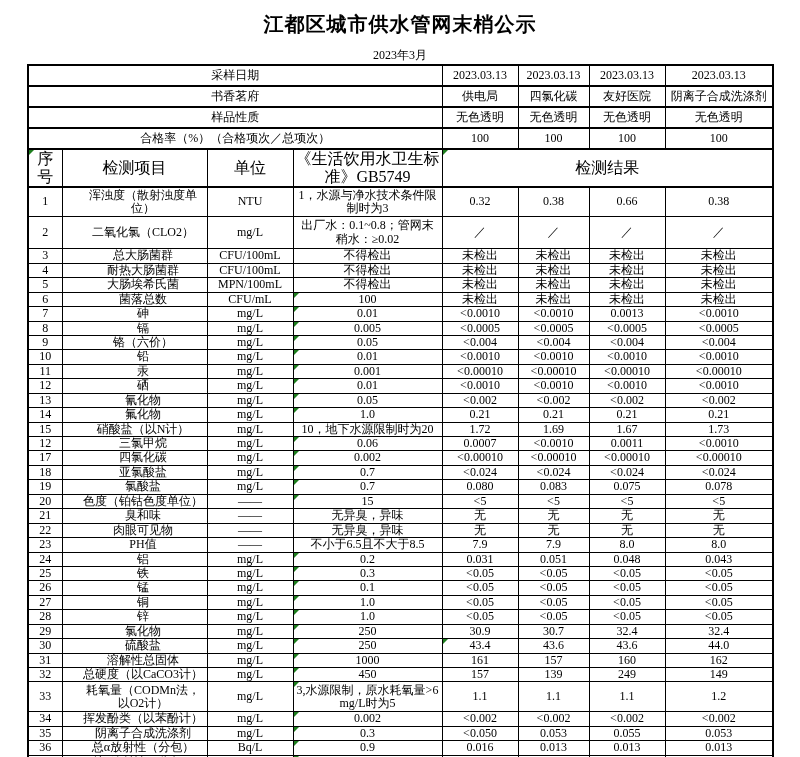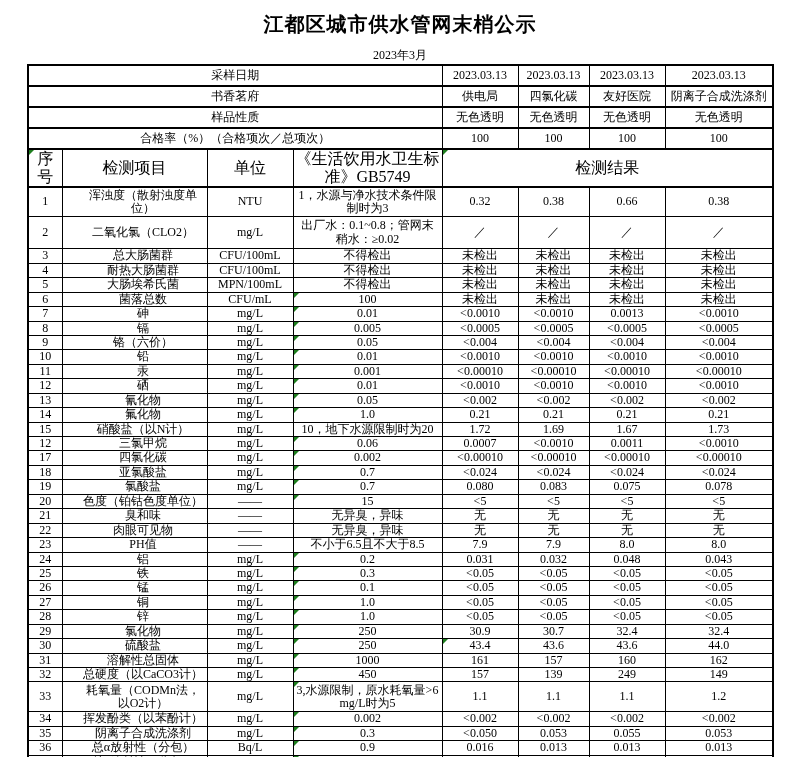--- a/index.html
+++ b/index.html
@@ -297,21 +297,21 @@
           <td>7.9</td>
           <td>8.0</td>
           <td>8.0</td>
         </tr>
         <tr class="item">
           <td>24</td>
           <td class="c-item">铝</td>
           <td>mg/L</td>
           <td class="tri">0.2</td>
           <td>0.031</td>
-          <td>0.032</td>
+          <td>0.051</td>
           <td>0.048</td>
           <td>0.043</td>
         </tr>
         <tr class="item">
           <td>25</td>
           <td class="c-item">铁</td>
           <td>mg/L</td>
           <td class="tri">0.3</td>
           <td>&lt;0.05</td>
           <td>&lt;0.05</td>

